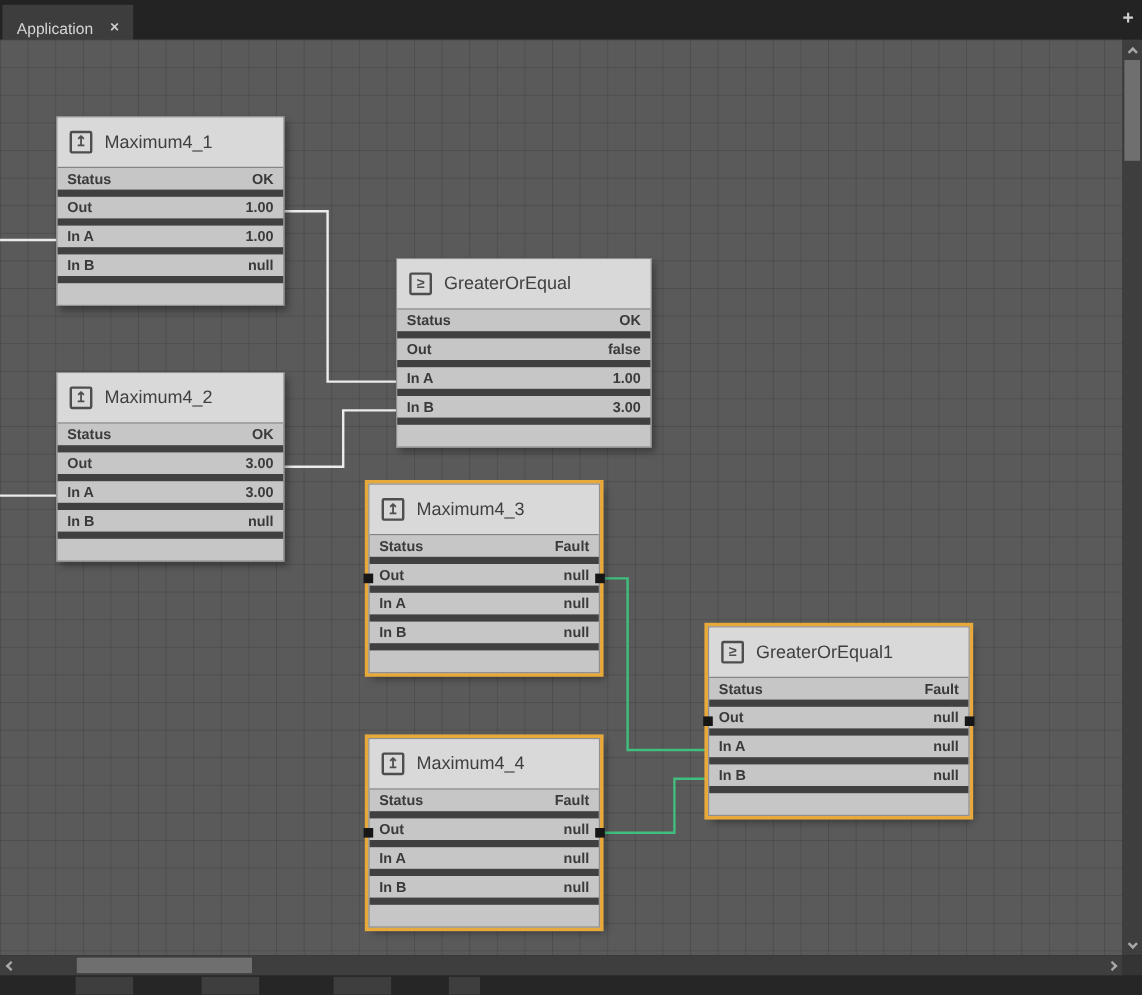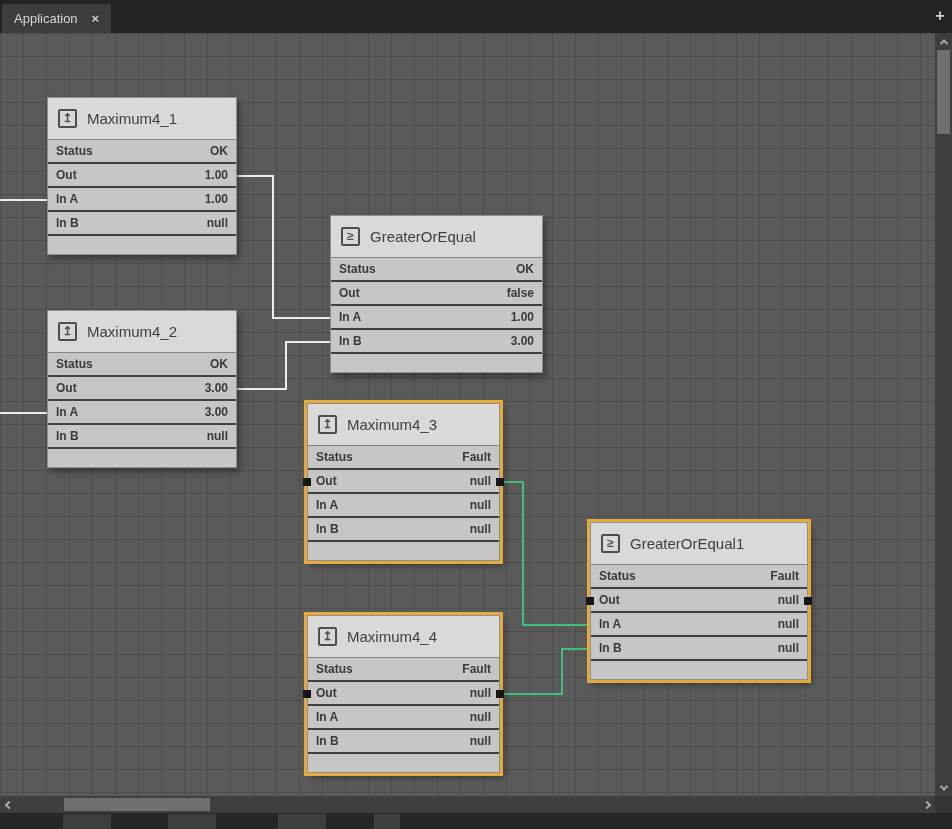--- a/index.html
+++ b/index.html
@@ -9,21 +9,21 @@
     background:#232323;
     font-family:"Liberation Sans", sans-serif;
     -webkit-font-smoothing:antialiased;
   }
 
   
   .tabbar { position:absolute; left:0; top:0; width:952px; height:33px; background:#232323; }
   .tab {
     position:absolute; left:2px; top:4px; height:29px;
     background:#3d3d3d; color:#d6d6d6; font-size:13px;
-    display:flex; align-items:center; padding:1px 12px; gap:14px; cursor:default;
+    display:flex; padding:12px 12px; gap:14px; cursor:default;
   }
   .tab-close { font-size:13px; color:#cccccc; font-weight:bold; line-height:1; }
   .add-tab {
     position:absolute; right:4px; top:7px; width:16px; height:18px;
     color:#cfcfcf; font-size:16px; font-weight:bold; text-align:center; line-height:18px;
   }
 
   
   .canvas {
     position:absolute; left:0; top:33px; width:935px; height:763px;
@@ -55,21 +55,21 @@
   }
   .nicon {
     flex:0 0 auto; width:19px; height:19px;
     border:2px solid #4e4e4e; border-radius:2px;
     color:#4e4e4e; font-size:12px; font-weight:bold;
     line-height:15px; text-align:center;
   }
   .nrow {
     height:24px; display:flex; justify-content:space-between; align-items:center;
     padding:0 8px; font-size:12px; font-weight:bold; color:#3a3a3a;
-    border-bottom:2px solid #404040; white-space:nowrap;
+    border-bottom:6px solid #404040; white-space:nowrap;
   }
   .nfoot { height:18px; }
 
   .pin { position:absolute; width:8px; height:8px; background:#161616; z-index:3; }
 
   
   .vscroll { position:absolute; left:935px; top:33px; width:17px; height:763px; background:#3e3e3e; }
   .hscroll { position:absolute; left:0; top:796px; width:935px; height:17px; background:#3e3e3e; }
   .sbtn { position:absolute; width:17px; height:17px; display:flex; align-items:center; justify-content:center; }
   .chev { width:6px; height:6px; border-right:2px solid #a9a9a9; border-bottom:2px solid #a9a9a9; display:block; }

